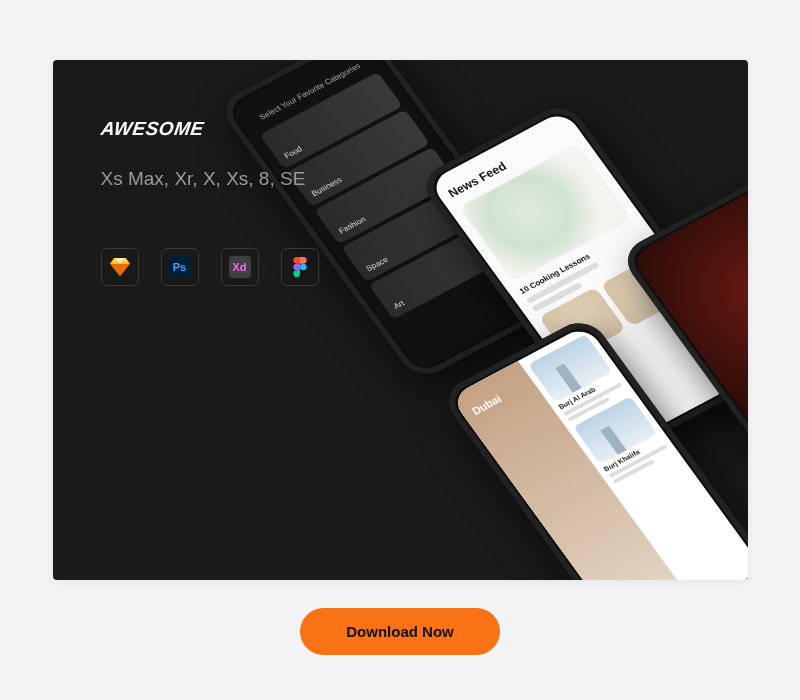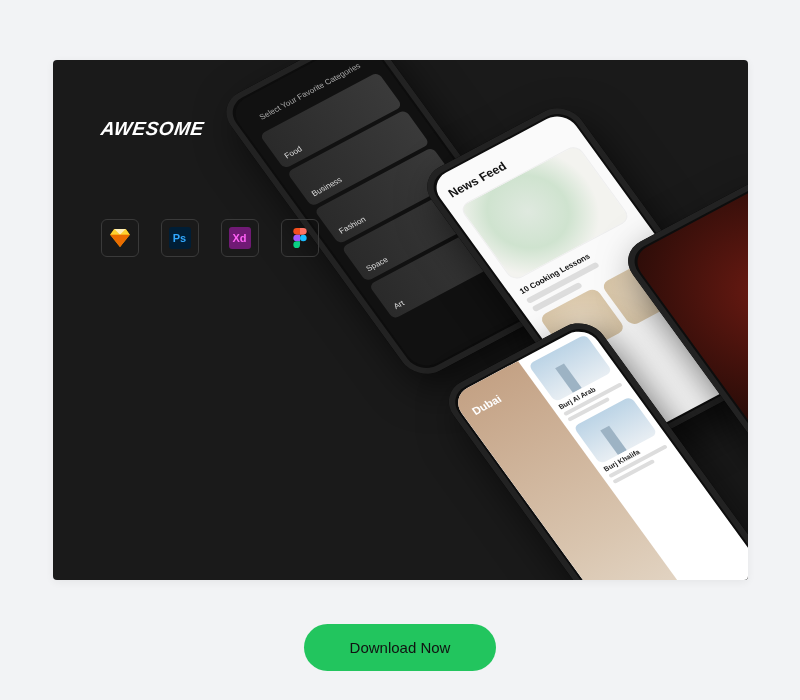--- a/index.html
+++ b/index.html
@@ -59,30 +59,29 @@
     align-items: center;
   }
   .tool-badge {
     width: 38px;
     height: 38px;
     border: 1px solid #3a3a3a;
     border-radius: 6px;
     display: flex;
     align-items: center;
     justify-content: center;
-    margin-top: 21px;
   }
   .sketch-icon { width: 20px; height: 18px; }
   .ps-icon {
     width: 22px; height: 22px; background: #001e36;
     border-radius: 3px; display: flex; align-items: center; justify-content: center;
     color: #31a8ff; font-size: 11px; font-weight: 700;
   }
   .xd-icon {
-    width: 22px; height: 22px; background: #701a75;
+    width: 22px; height: 22px; background: #404040;
     border-radius: 3px; display: flex; align-items: center; justify-content: center;
     color: #ff61f6; font-size: 11px; font-weight: 700;
   }
   .figma-icon { width: 14px; height: 20px; }
 
   
   .phones {
     position: absolute;
     right: -180px;
     top: -20px;
@@ -131,40 +130,41 @@
   .p4 .left::after{content:"";position:absolute;bottom:0;left:20%;width:14px;height:70px;background:#8a7a68;}
   .p4 .left .city{position:absolute;top:18px;left:10px;color:#fff;font-size:11px;font-weight:700;}
   .p4 .right{width:50%;padding:8px 6px;display:flex;flex-direction:column;gap:6px;}
   .p4 .item{display:flex;flex-direction:column;gap:3px;}
   .p4 .thumb{height:46px;border-radius:6px;background:linear-gradient(180deg,#bcd4e6 0%,#e8eef3 100%);position:relative;overflow:hidden;}
   .p4 .thumb::after{content:"";position:absolute;bottom:0;left:30%;width:10px;height:30px;background:#9db3c4;}
   .p4 .t{font-size:7px;font-weight:700;color:#222;}
   .p4 .d{height:4px;background:#ddd;border-radius:2px;}
 
   .cta {
-    margin-top: 44px;
-    background: #22c55e;
+    margin-top: 28px;
+    background: #f97316;
     color: #111;
     font-size: 15px;
-    font-weight: 400;
+    font-weight: 700;
     border: none;
     border-radius: 999px;
     padding: 15px 46px;
     cursor: pointer;
   }
 </style>
 </head>
 <body>
 
 <div class="banner">
 
   <div class="banner-content">
     <div class="brand">AWESOME</div>
 
 
+    <div class="subline">Xs Max, Xr, X, Xs, 8, SE</div>
 
     <div class="tool-row">
       <div class="tool-badge">
         <svg class="sketch-icon" viewBox="0 0 24 22">
           <path d="M5 0 L19 0 L24 7 L12 22 L0 7 Z" fill="#fdb300"></path>
           <path d="M5 0 L12 7 L0 7 Z" fill="#fdd231"></path>
           <path d="M19 0 L24 7 L12 7 Z" fill="#fdd231"></path>
           <path d="M5 0 L19 0 L12 7 Z" fill="#feeeb7"></path>
           <path d="M0 7 L12 7 L12 22 Z" fill="#ea6c00"></path>
           <path d="M24 7 L12 7 L12 22 Z" fill="#ea6c00"></path>

